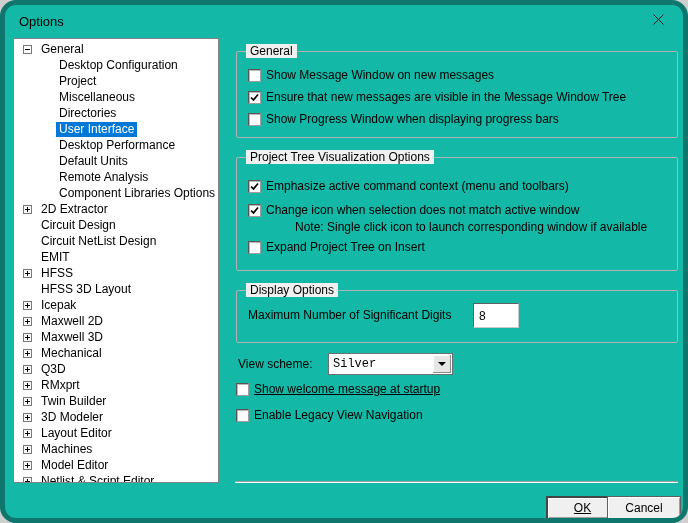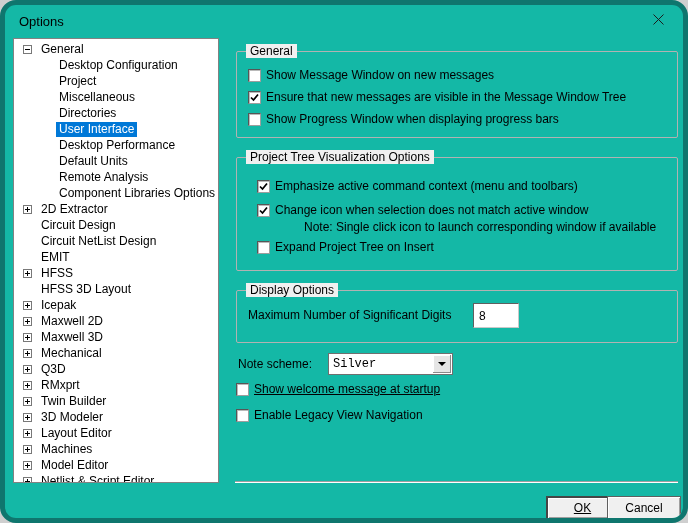--- a/index.html
+++ b/index.html
@@ -29,21 +29,21 @@
   .spacer0 { flex:0 0 24px; }
   .spacer1 { flex:0 0 42px; }
   .tree-label { padding:0 3px; line-height:15px; }
   .tree-label.selected { background:#0078d7; color:#fff; }
 
   
   .groupbox { position:absolute; border:1px solid #b2b2b2; border-radius:2px; }
   .legend { position:absolute; top:-8px; left:9px; background:#f0f0f0; padding:0 4px; font-size:12px; line-height:14px; }
 
   .gb-general  { left:231px; top:46px;  width:442px; height:87px;  padding:17px 0 0 11px; }
-  .gb-ptvo     { left:231px; top:152px; width:442px; height:114px; padding:22px 0 0 20px; }
+  .gb-ptvo     { left:231px; top:152px; width:442px; height:114px; padding:22px 0 0 11px; }
   .gb-display  { left:231px; top:285px; width:442px; height:53px;  padding:12px 0 0 11px; }
 
   
   .check-row { display:flex; align-items:center; font-size:12px; }
   .gb-general .check-row { margin-bottom:9px; }
   .gb-ptvo .check-row { margin-bottom:11px; }
   .checkbox { width:13px; height:13px; flex:0 0 13px; background:#fff;
     border:1px solid #707070; border-color:#565656 #9e9e9e #9e9e9e #565656;
     box-shadow: inset 1px 1px 0 #b9b9b9; display:flex; align-items:center; justify-content:center; }
   .check-label { margin-left:5px; line-height:13px; }
@@ -257,21 +257,21 @@
         </div>
       </div>
   </div>
 
   <div class="groupbox gb-display">
     <span class="legend">Display Options</span>
     <span class="display-label">Maximum Number of Significant Digits</span>
     <input class="digits-input" value="8" style="">
   </div>
 
-  <span class="combo-label">Note scheme:</span>
+  <span class="combo-label">View scheme:</span>
   <div class="combobox">
     <span class="combo-value">Silver</span>
     <span class="combo-arrow-btn">
       <span class="combo-arrow"></span>
     </span>
   </div>
 
   <div class="cb-welcome" id="cb-welcome">
       <div class="check-row">
         <span class="checkbox"></span>

